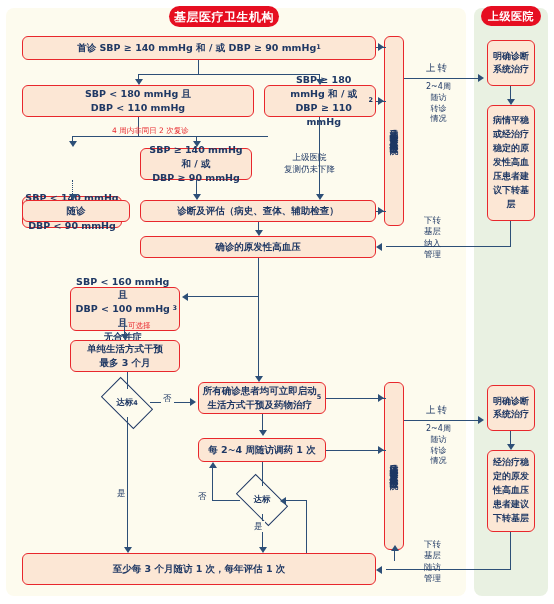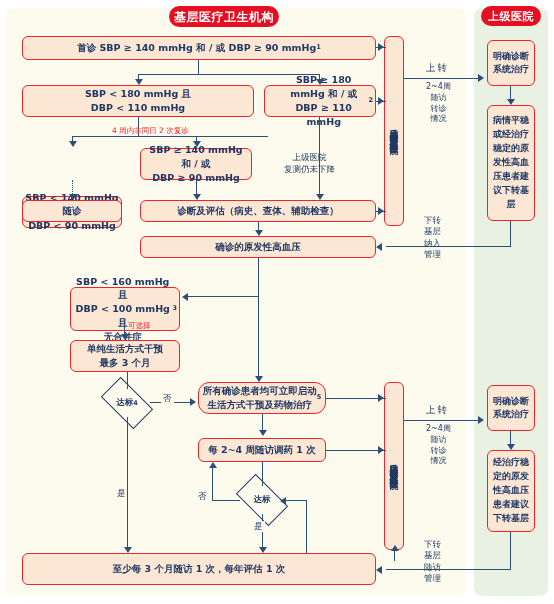--- a/index.html
+++ b/index.html
@@ -74,37 +74,37 @@
 DBP ≥ 110 mmHg</span>
       <sup>2</sup>
   </div>
 
   <div class="box" style="left:22px;top:148px;width:100px;height:32px;white-space:pre-line;margin-top:48px;">SBP &lt; 140 mmHg 且
 DBP &lt; 90 mmHg</div>
 
   <div class="box" style="left:140px;top:148px;width:112px;height:32px;white-space:pre-line;">SBP ≥ 140 mmHg 和 / 或
 DBP ≥ 90 mmHg</div>
 
-  <div class="box" style="left:22px;top:200px;width:100px;height:22px;">随诊</div>
+  <div class="box" style="left:22px;top:200px;width:108px;height:22px;">随诊</div>
 
   <div class="box" style="left:140px;top:200px;width:236px;height:22px;">诊断及评估（病史、查体、辅助检查）</div>
 
   <div class="box" style="left:140px;top:236px;width:236px;height:22px;">确诊的原发性高血压</div>
 
   <div class="box" style="left:70px;top:287px;width:110px;height:44px;">
     <span style="white-space:pre-line;">SBP &lt; 160 mmHg 且
 DBP &lt; 100 mmHg 且
 无合并症</span>
       <sup>3</sup>
   </div>
 
   <div class="box" style="left:70px;top:340px;width:110px;height:32px;white-space:pre-line;">单纯生活方式干预
 最多 3 个月</div>
 
-  <div class="box" style="left:198px;top:382px;width:128px;height:32px;border-radius:11px;">
+  <div class="box" style="left:198px;top:382px;width:128px;height:32px;">
     <span style="white-space:pre-line;">所有确诊患者均可立即启动
 生活方式干预及药物治疗</span>
       <sup>5</sup>
   </div>
 
   <div class="box" style="left:198px;top:438px;width:128px;height:24px;">每 2~4 周随访调药 1 次</div>
 
   <div class="box" style="left:22px;top:553px;width:354px;height:32px;">至少每 3 个月随访 1 次，每年评估 1 次</div>
 
   <div class="vbox" style="left:384px;top:36px;width:20px;height:190px;">

